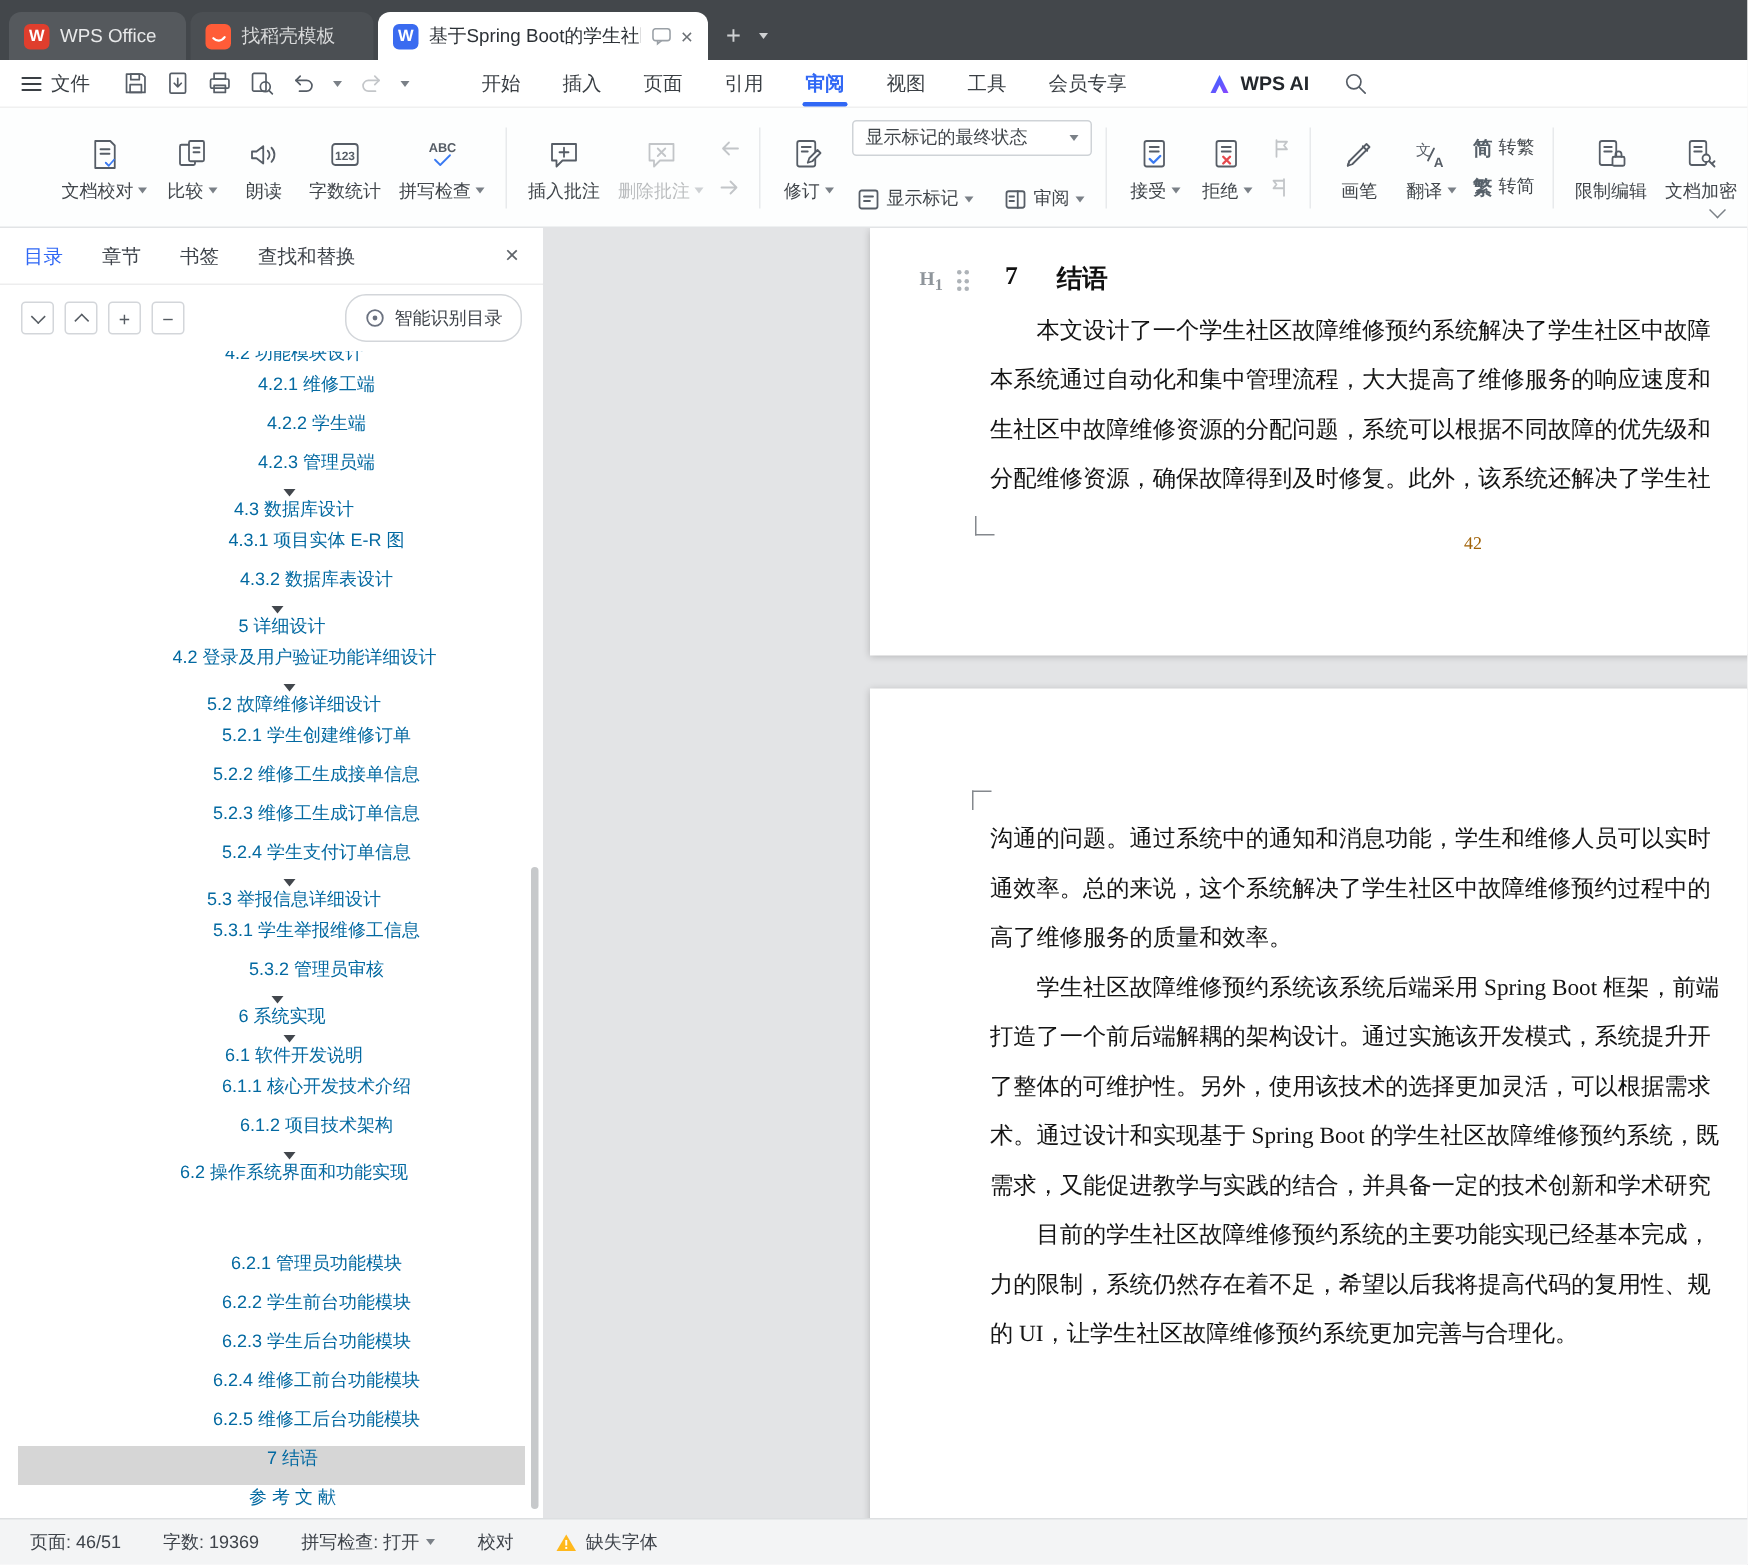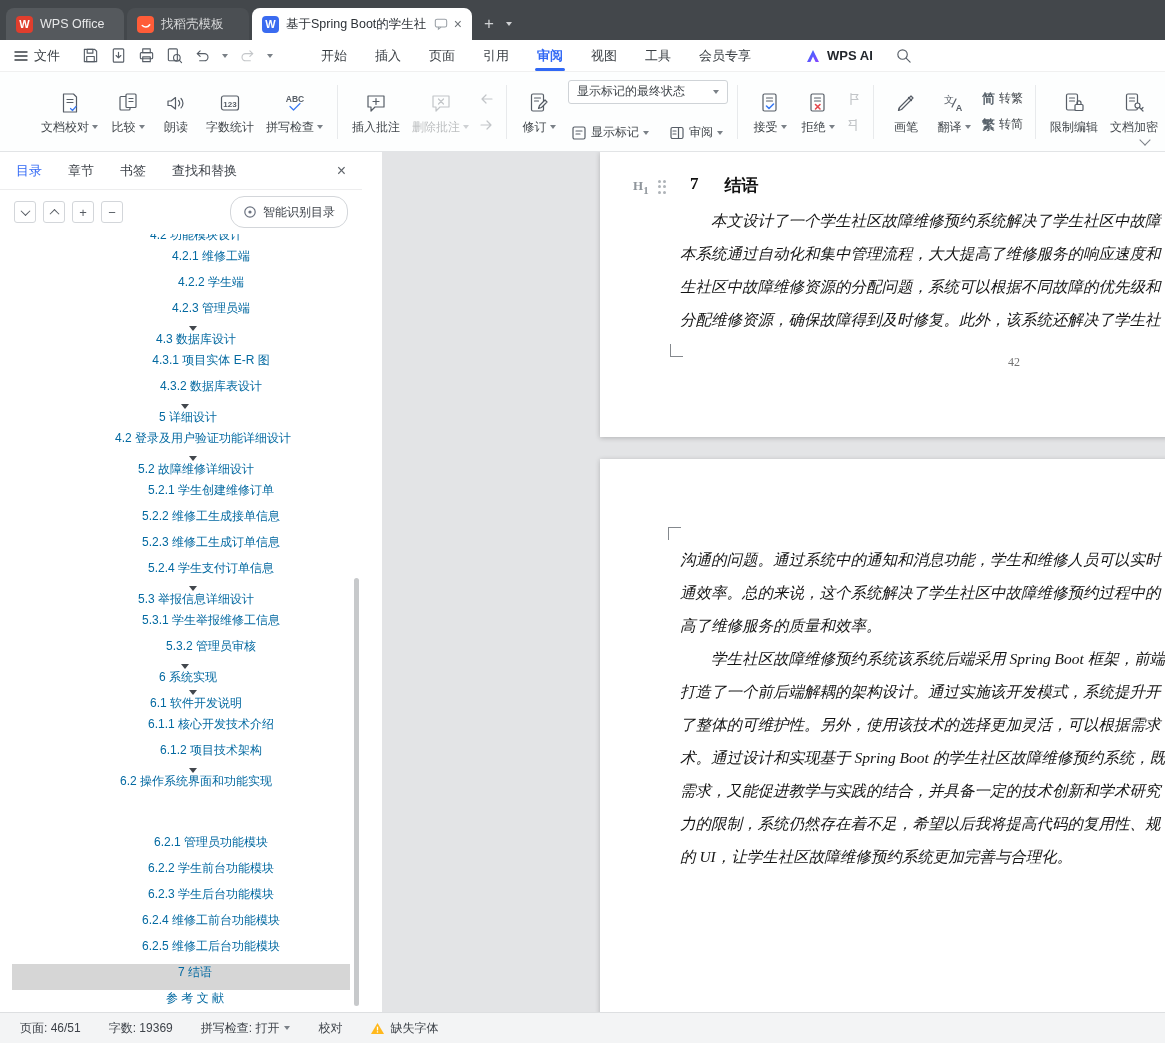--- a/index.html
+++ b/index.html
@@ -50,21 +50,21 @@
   .smini { display:flex; align-items:center; gap:4px; font-size:12px; color:#41464b; height:22px; padding:0 3px; white-space:nowrap; }
   .combo-col { display:flex; flex-direction:column; gap:18px; margin-left:4px; }
   .combo { width:160px; height:24px; border:1px solid #cfd3d7; border-radius:3px; background:#fff; display:flex;
     align-items:center; justify-content:space-between; padding:0 8px; font-size:12px; color:#41464b; white-space:nowrap; }
   .combo-row { display:flex; align-items:center; gap:14px; }
   .cjkchar { font-size:13px; font-weight:bold; color:#566069; }
   .collapse-chev { position:absolute; right:16px; bottom:7px; width:8px; height:8px;
     border-right:1.4px solid #7b8187; border-bottom:1.4px solid #7b8187; transform:rotate(45deg); }
 
   
-  .main { flex:1; display:flex; min-height:0;gap:20px; }
+  .main { flex:1; display:flex; min-height:0; }
 
   
   .sidebar { width:362px; background:#fff; display:flex; flex-direction:column; position:relative; flex:none; }
   .sb-tabs { height:38px; display:flex; align-items:center; gap:26px; padding:0 16px; font-size:13px; color:#3e434a;
     border-bottom:1px solid #ededee; flex:none; }
   .sb-tab.active { color:#3168f5; }
   .sb-close { margin-left:auto; color:#5f646a; font-size:16px; line-height:1; }
   .sb-controls { height:44px; display:flex; align-items:center; padding:0 14px; gap:7px; flex:none; }
   .sq { width:22px; height:22px; border:1px solid #d3d6da; border-radius:3px; background:#fff;
     display:flex; align-items:center; justify-content:center; color:#555b62; font-size:13px; }
@@ -90,26 +90,26 @@
   .heading-row { position:absolute; top:26px; left:33px; display:flex; align-items:center; gap:9px; }
   .h1badge { font-size:13px; font-weight:bold; color:#8f959b; font-family:"Liberation Serif","DejaVu Serif",serif; }
   .dots { display:grid; grid-template-columns:repeat(2,3px); grid-auto-rows:3px; gap:2.5px; }
   .dots i { width:3px; height:3px; border-radius:50%; background:#aeb3b8; }
   .doc-heading { position:absolute; top:22px; left:90px; font-family:"Liberation Serif","DejaVu Serif",serif;
     font-weight:bold; font-size:17px; color:#111; display:flex; gap:26px; }
   .page-text { position:absolute; left:80px; font-family:"Liberation Serif","DejaVu Serif",serif;
     font-size:15.5px; color:#141414; line-height:33px; }
   .p1 .page-text { top:52px; }
   .p2 .page-text { top:84px; }
-  .doc-line { white-space:nowrap;font-style:italic; }
+  .doc-line { white-space:nowrap; }
   .doc-line.indent { text-indent:2em; }
   .corner { position:absolute; width:13px; height:13px; }
   .corner.bl { border-left:1px solid #84888d; border-bottom:1px solid #84888d; left:70px; top:192px; }
   .corner.tl { border-left:1px solid #84888d; border-top:1px solid #84888d; left:68px; top:68px; }
-  .pagenum { position:absolute; top:203px; left:408px; font-size:12px; color:#737373;
+  .pagenum { position:absolute; top:203px; left:396px; font-size:12px; color:#a16207;
     font-family:"Liberation Serif","DejaVu Serif",serif; }
 
   
   .statusbar { height:31px; background:#f3f4f5; border-top:1px solid #dddfe1; display:flex; align-items:center;
     padding:0 20px; font-size:12px; color:#3e434a; flex:none; }
   .sitem { margin-right:28px; display:flex; align-items:center; gap:5px; white-space:nowrap; }
 </style>
 </head>
 <body>
 
@@ -638,20 +638,21 @@
         <span class="corner tl"></span>
         <div class="page-text">
             <div class="doc-line">沟通的问题。通过系统中的通知和消息功能，学生和维修人员可以实时</div>
             <div class="doc-line">通效率。总的来说，这个系统解决了学生社区中故障维修预约过程中的</div>
             <div class="doc-line">高了维修服务的质量和效率。</div>
             <div class="doc-line indent">学生社区故障维修预约系统该系统后端采用 Spring Boot 框架，前端</div>
             <div class="doc-line">打造了一个前后端解耦的架构设计。通过实施该开发模式，系统提升开</div>
             <div class="doc-line">了整体的可维护性。另外，使用该技术的选择更加灵活，可以根据需求</div>
             <div class="doc-line">术。通过设计和实现基于 Spring Boot 的学生社区故障维修预约系统，既</div>
             <div class="doc-line">需求，又能促进教学与实践的结合，并具备一定的技术创新和学术研究</div>
+            <div class="doc-line indent">目前的学生社区故障维修预约系统的主要功能实现已经基本完成，</div>
             <div class="doc-line">力的限制，系统仍然存在着不足，希望以后我将提高代码的复用性、规</div>
             <div class="doc-line">的 UI，让学生社区故障维修预约系统更加完善与合理化。</div>
           </div>
       </div>
     </div>
   </div>
 
   <div class="statusbar">
     <span class="sitem">页面: 46/51</span>
     <span class="sitem">字数: 19369</span>

